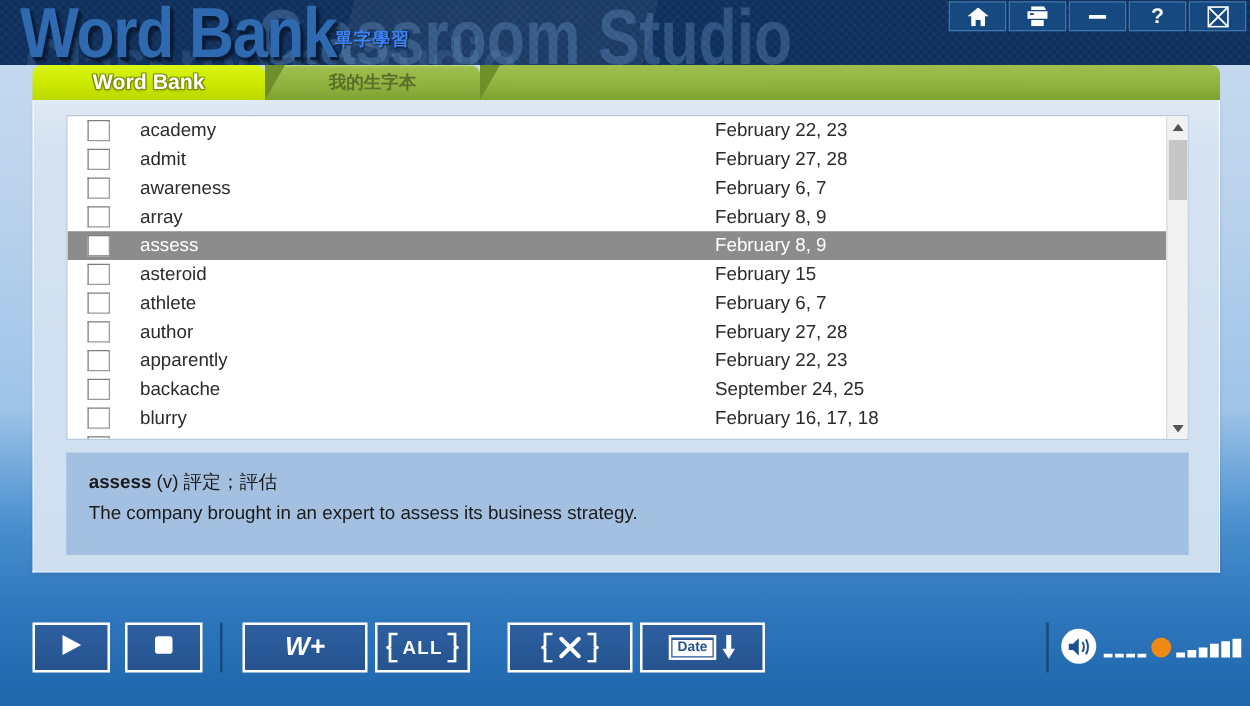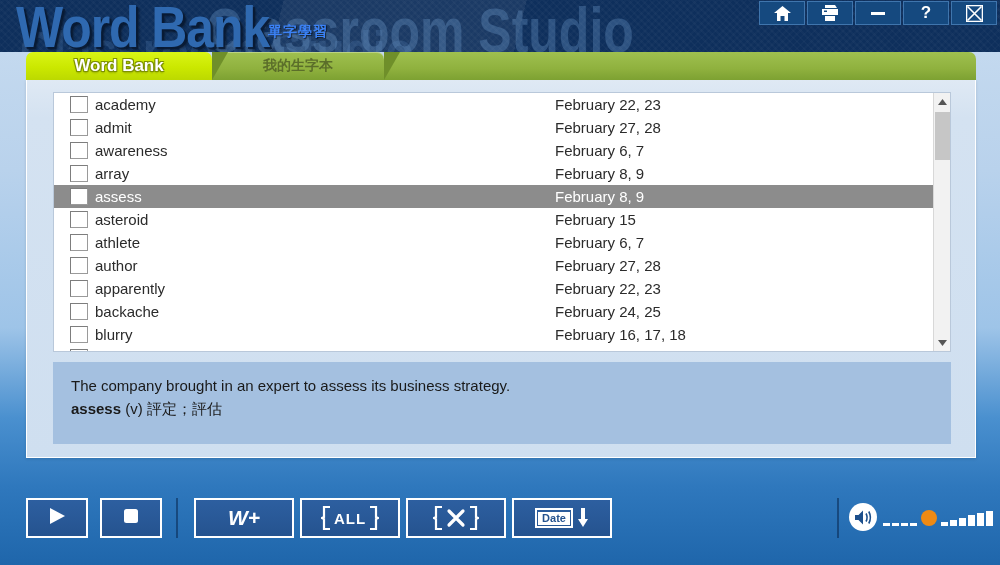--- a/index.html
+++ b/index.html
@@ -168,21 +168,21 @@
   .row.selected { background: #8c8c8c; color: #ffffff; }
   .row .cb {
     width: 18px; height: 17px; margin-left: 16px;
     background: #ffffff;
     border: 1px solid #9a9a9a;
     border-top-color: #7d7d7d; border-left-color: #7d7d7d;
     flex: 0 0 auto;
     cursor: pointer;
   }
   .row .word {
-    margin-left: 7px;
+    margin-left: 24px;
     width: 460px;
     white-space: nowrap; overflow: hidden;
   }
   .row .date { white-space: nowrap; }
 
   
   #sb {
     flex: 0 0 17px; width: 17px;
     background: #f2f2f2;
     border-left: 1px solid #d8d8d8;
@@ -224,21 +224,21 @@
     height: 40px;
     background: linear-gradient(180deg, #2d5fa0 0%, #25538f 100%);
     border: 2px solid #ffffff;
     display: flex; align-items: center; justify-content: center;
     color: #ffffff; font-weight: bold;
     cursor: pointer;
   }
   #btn-play  { left: 26px;  width: 62px; }
   #btn-stop  { left: 100px; width: 62px; }
   #btn-wplus { left: 194px; width: 100px; font-size: 21px; font-style: italic; }
-  #btn-all   { left: 300px; width: 100px; }
+  #btn-all   { left: 300px; width: 76px; }
   #btn-shuf  { left: 406px; width: 100px; }
   #btn-date  { left: 512px; width: 100px; align-items: center; }
   .divider {
     position: absolute; top: 33px; width: 2px; height: 40px;
     background: rgba(10,40,80,0.55);
   }
   #div-1 { left: 176px; }
   #div-2 { left: 837px; }
 
   
@@ -366,21 +366,21 @@
             <div class="date">February 27, 28</div>
           </div>
           <div class="row">
             <div class="cb"></div>
             <div class="word">apparently</div>
             <div class="date">February 22, 23</div>
           </div>
           <div class="row">
             <div class="cb"></div>
             <div class="word">backache</div>
-            <div class="date">February 24, 25</div>
+            <div class="date">September 24, 25</div>
           </div>
           <div class="row">
             <div class="cb"></div>
             <div class="word">blurry</div>
             <div class="date">February 16, 17, 18</div>
           </div>
           <div class="row">
             <div class="cb"></div>
             <div class="word">b</div>
             <div class="date">February 6, 7</div>
@@ -395,24 +395,24 @@
         <div id="sb-thumb"></div>
         <div class="sb-arrow" id="sb-down">
           <svg width="9" height="6" viewBox="0 0 9 6">
               <path d="M0 0 L9 0 L4.5 6 Z" fill="#555"></path>
             </svg>
         </div>
       </div>
     </div>
 
     <div id="defbox">
-      <div>The company brought in an expert to assess its business strategy.</div>
       <div id="def-line1">
         <span id="def-word">assess</span><span> (v) 評定；評估</span>
       </div>
+      <div>The company brought in an expert to assess its business strategy.</div>
     </div>
   </div>
 
   <div id="toolbar">
 
     <div class="tbtn" id="btn-play">
       <span>
         <svg width="20" height="20" viewBox="0 0 20 20">
             <path d="M3 2 L18 10 L3 18 Z" fill="#fff"></path>
           </svg>

